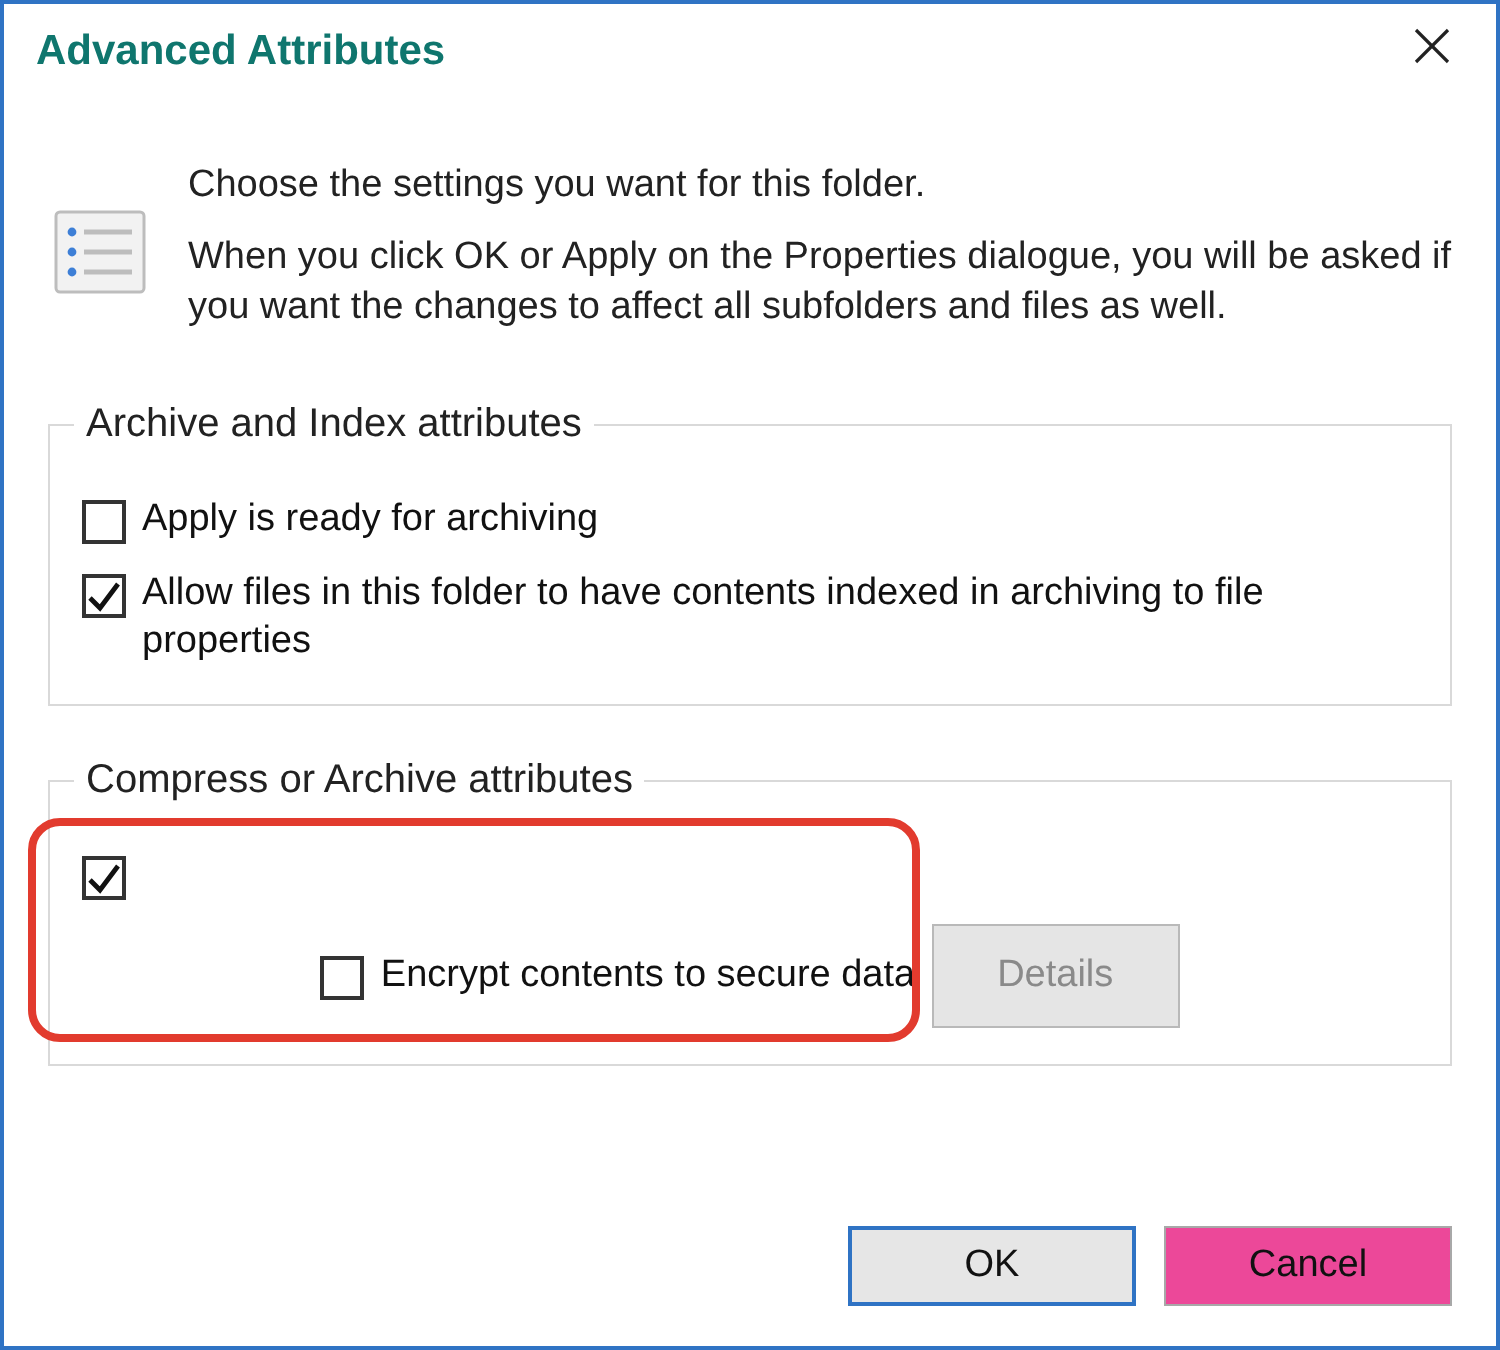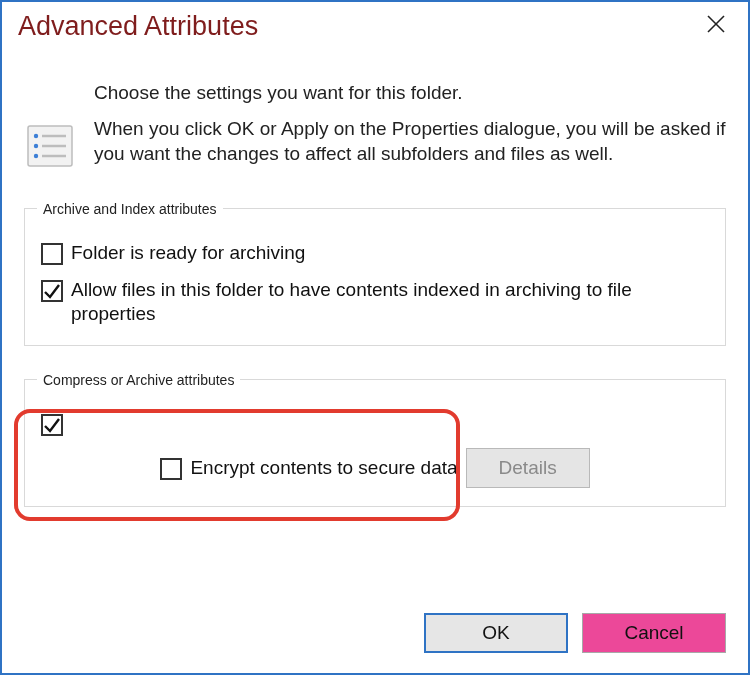--- a/index.html
+++ b/index.html
@@ -19,40 +19,41 @@
     flex-direction: column;
   }
   .titlebar {
     height: 48px;
     display: flex;
     align-items: center;
     justify-content: space-between;
     padding: 0 12px 0 16px;
   }
   .titlebar .title {
-    font-size: 27px;
-    color: #7f1d1d;
+    font-size: 21px;
+    color: #0f766e;
+    font-weight: bold;
   }
   .titlebar .close {
     width: 40px; height: 40px;
     display: flex;
     align-items: center;
     justify-content: center;
     cursor: default;
   }
   .titlebar .close svg { stroke: #222; }
   .content {
     flex: 1;
     padding: 12px 22px 0 22px;
     display: flex;
     flex-direction: column;
   }
   .intro {
     display: flex;
-    align-items: flex-end;
+    align-items: center;
     gap: 18px;
     margin-bottom: 24px;
     margin-top: 18px;
   }
   .intro .icon {
     margin-top: 2px;
   }
   .intro .text p {
     margin: 0 0 10px 0;
     line-height: 1.35;
@@ -60,21 +61,21 @@
   }
   fieldset {
     border: 1px solid #d9d9d9;
     margin: 0 0 26px 0;
     padding: 24px 16px 18px 16px;
     position: relative;
   }
   fieldset legend {
     padding: 0 6px;
     color: #222;
-    font-size: 14px;
+    font-size: 20px;
     margin-left: -4px;
   }
   .row {
     display: flex;
     align-items: flex-start;
     gap: 8px;
     margin-bottom: 12px;
   }
   .row:last-child { margin-bottom: 0; }
   .checkbox {
@@ -89,21 +90,21 @@
   }
   .checkbox.checked svg { display: block; }
   .checkbox svg { display: none; }
   .row .label { line-height: 1.3; }
   .details-wrap {
     display: flex;
     align-items: center;
     justify-content: center;
   }
   .details-btn {
-    width: 124px; height: 40px;
+    width: 124px; height: 52px;
     border: 1px solid #b9b9b9;
     background: #e5e5e5;
     color: #8a8a8a;
     display: flex;
     align-items: center;
     justify-content: center;
     font-size: 19px;
   }
   .footer {
     display: flex;
@@ -167,21 +168,21 @@
         <p>When you click OK or Apply on the Properties dialogue, you will be asked if you want the changes to affect all subfolders and files as well.</p>
       </div>
     </div>
 
     <fieldset>
       <legend>Archive and Index attributes</legend>
       <div class="row">
         <div class="checkbox" id="cb-g1-1">
           
         </div>
-        <div class="label">Folder is ready for archiving</div>
+        <div class="label">Apply is ready for archiving</div>
       </div>
       <div class="row">
         <div class="checkbox checked" id="cb-g1-2">
           <svg width="18" height="18" viewBox="0 0 18 18">
               <polyline points="2,10 7,15 16,3" fill="none" stroke="#111" stroke-width="2.4"></polyline>
             </svg>
         </div>
         <div class="label">Allow files in this folder to have contents indexed in archiving to file properties</div>
       </div>
     </fieldset>

